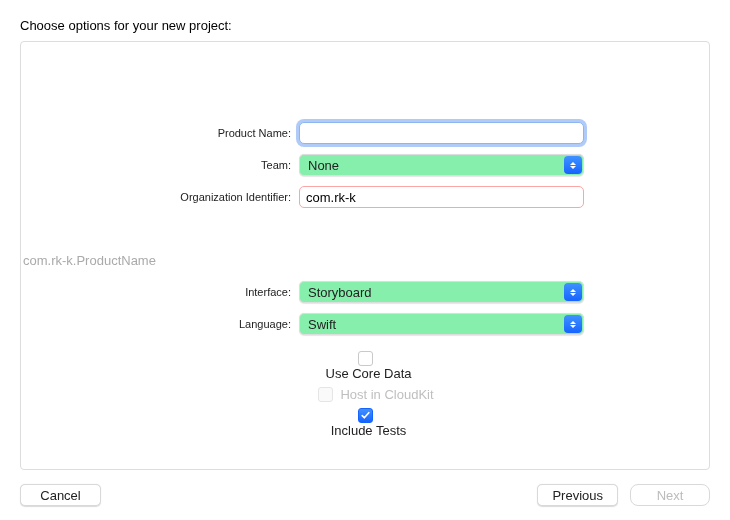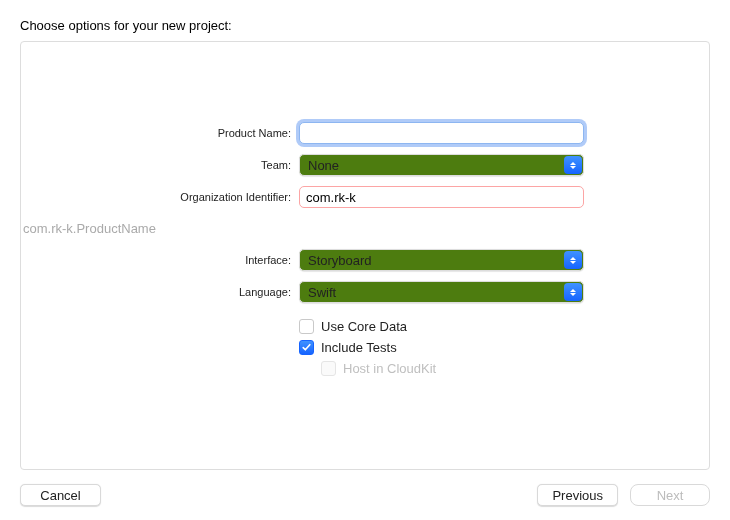--- a/index.html
+++ b/index.html
@@ -51,27 +51,28 @@
     }
     .textinput.focused {
       border-color: #8db6f1;
       box-shadow: 0 0 0 3px rgba(80,140,240,0.45);
     }
     .readonly-value {
       font-size: 13px;
       color: #aaa;
       padding: 3px 2px;
       display: inline-block;
+      margin-top: 32px;
     }
     .select {
       width: 100%; height: 22px;
       position: relative;
       border: 1px solid #ddd;
       border-radius: 5px;
-      background: #4d7c0f;
+      background: #86efac;
       display: flex; align-items: center;
       padding-left: 8px;
       font-size: 13px;
       box-shadow: 0 0.5px 1px rgba(0,0,0,0.1);
     }
     .select-btn {
       position: absolute; right: 1px; top: 1px; bottom: 1px;
       width: 18px;
       border-radius: 4px;
       background: linear-gradient(#3f92ff, #1664ff);
@@ -83,20 +84,21 @@
       width: 0; height: 0;
       border-left: 3px solid transparent;
       border-right: 3px solid transparent;
     }
     .chev.up { border-bottom: 3px solid #fff; }
     .chev.down { border-top: 3px solid #fff; }
 
     .checkrow {
       display: flex; align-items: center;
       margin-bottom: 6px;
+      flex-direction: column;
     }
     .checkrow .spacer { width: 278px; }
     .checkbox {
       width: 15px; height: 15px;
       border: 1px solid #c9c9c9;
       border-radius: 3px;
       background: #fff;
       flex: none;
       display: flex; align-items: center; justify-content: center;
     }
@@ -206,34 +208,34 @@
     <div style="height:6px"></div>
 
     <div class="checkrow">
       <div class="spacer"></div>
       <div class="checkbox"></div>
       <span class="checklabel">Use Core Data</span>
     </div>
 
     <div class="checkrow">
       <div class="spacer"></div>
+      <div class="indent" style="display:flex;align-items:center;">
+        <div class="checkbox disabled"></div>
+        <span class="checklabel disabled">Host in CloudKit</span>
+      </div>
+    </div>
+
+    <div class="checkrow">
+      <div class="spacer"></div>
       <div class="checkbox checked">
         <svg width="11" height="11" viewBox="0 0 11 11">
           <path d="M2.2 5.6 L4.3 7.8 L8.8 2.7" stroke="#fff" stroke-width="1.6" fill="none" stroke-linecap="round" stroke-linejoin="round"></path>
         </svg>
       </div>
       <span class="checklabel">Include Tests</span>
-    </div>
-
-    <div class="checkrow">
-      <div class="spacer"></div>
-      <div class="indent" style="display:flex;align-items:center;">
-        <div class="checkbox disabled"></div>
-        <span class="checklabel disabled">Host in CloudKit</span>
-      </div>
     </div>
 
   </div>
 </div>
 
 <div class="footer">
   <div class="btn cancel">Cancel</div>
   <div class="gap"></div>
   <div class="btn">Previous</div>
   <div class="btn disabled">Next</div>

